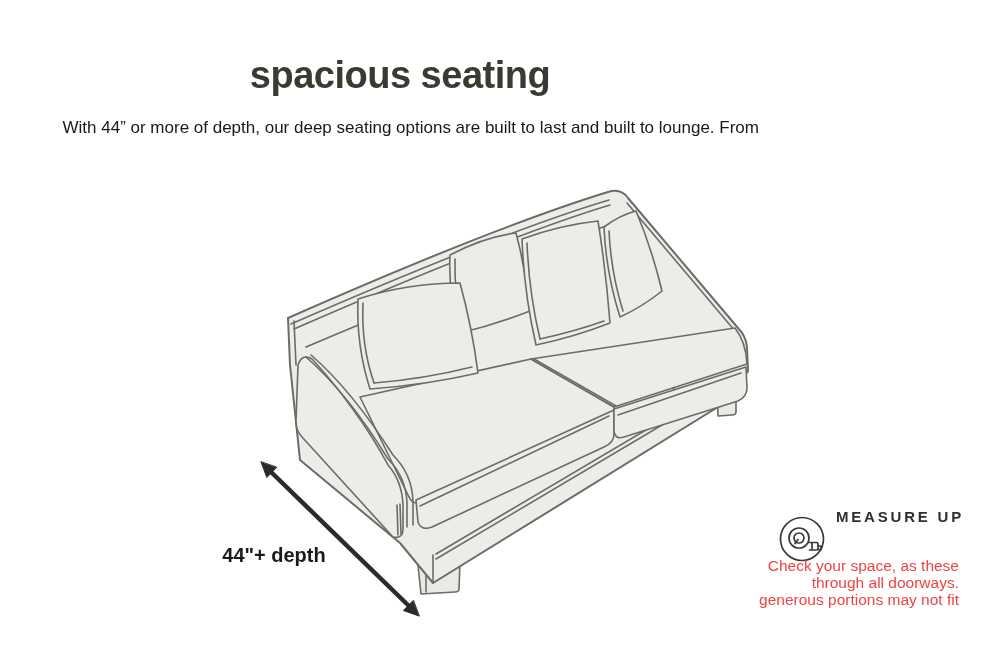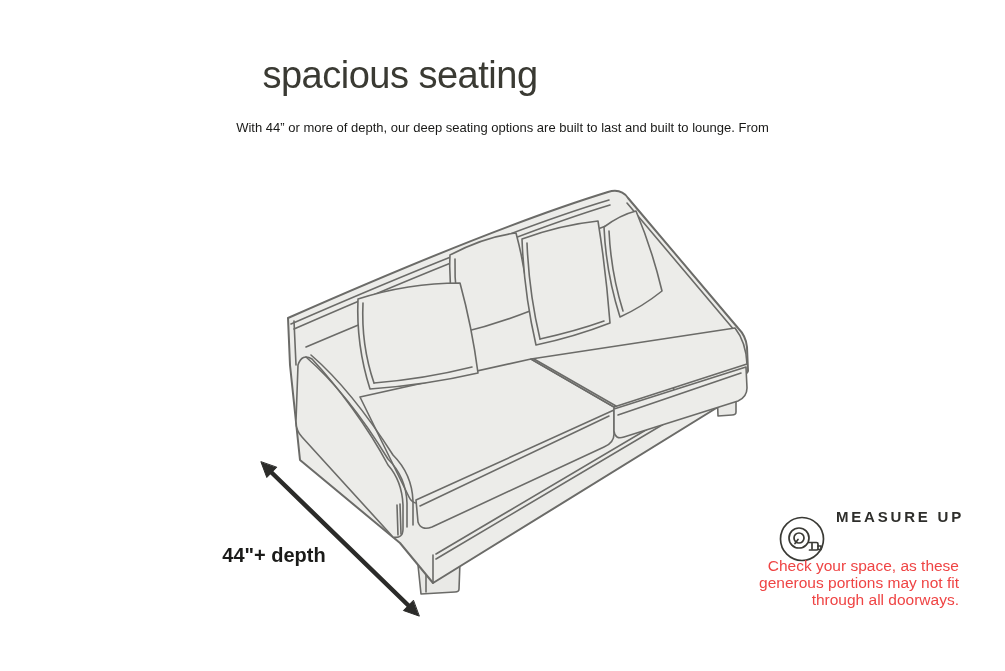--- a/index.html
+++ b/index.html
@@ -2,27 +2,27 @@
 <html><head>
 <meta charset="utf-8">
 <style>
   html,body{margin:0;padding:0;background:#fff;}
   .stage{
     position:relative;width:1005px;height:671px;background:#ffffff;
     font-family:"Liberation Sans",sans-serif;overflow:hidden;
   }
   .title{
     position:absolute;top:54px;left:0;width:800px;margin:0;
-    text-align:center;font-size:38px;font-weight:normal;letter-spacing:-0.5px;
+    text-align:center;font-size:38px;font-weight:bold;letter-spacing:-0.5px;
     color:#3a3a33;
   }
   .intro{
     position:absolute;top:115px;left:50%;transform:translateX(-50%);
-    width:880px;margin:0;text-align:center;
-    font-size:13px;line-height:26px;color:#191917;
+    width:880px;margin:0;text-align:left;
+    font-size:17px;line-height:26px;color:#191917;
   }
   .illus{position:absolute;left:190px;top:175px;width:610px;height:460px;}
   .depth-label{
     position:absolute;left:208px;top:544px;width:132px;text-align:center;
     font-size:20px;font-weight:bold;color:#1b1b19;white-space:nowrap;
   }
   .mu-icon{position:absolute;left:778px;top:515px;width:48px;height:48px;}
   .mu-title{
     position:absolute;left:836px;top:508px;
     font-size:15px;font-weight:bold;letter-spacing:2.8px;color:#2e2e2b;
@@ -114,18 +114,18 @@
         <circle cx="21" cy="23" r="5"></circle>
         <line x1="20" y1="24.5" x2="17" y2="28.5"></line>
         <path d="M30.5,27.5 L38.5,27.5 Q40,27.5 40,29 L40,33.5 Q40,35 38.5,35 L31.5,35"></path>
         <line x1="34" y1="28.5" x2="34" y2="34"></line>
         <path d="M40,31 L43,31 L43,34.5 L40,34.5"></path>
       </g>
     </svg>
     <div class="mu-title">MEASURE UP</div>
     <div class="mu-note">
       <div>Check your space, as these</div>
+      <div>through all doorways.</div>
       <div>generous portions may not fit</div>
-      <div>through all doorways.</div>
     </div>
   </div>
 
 </div>
 
 </body></html>

